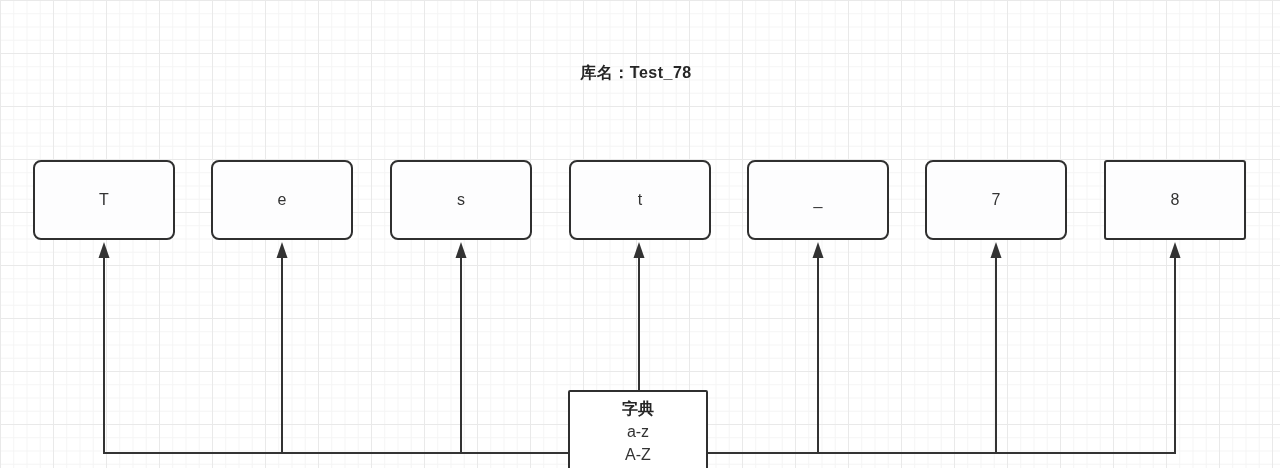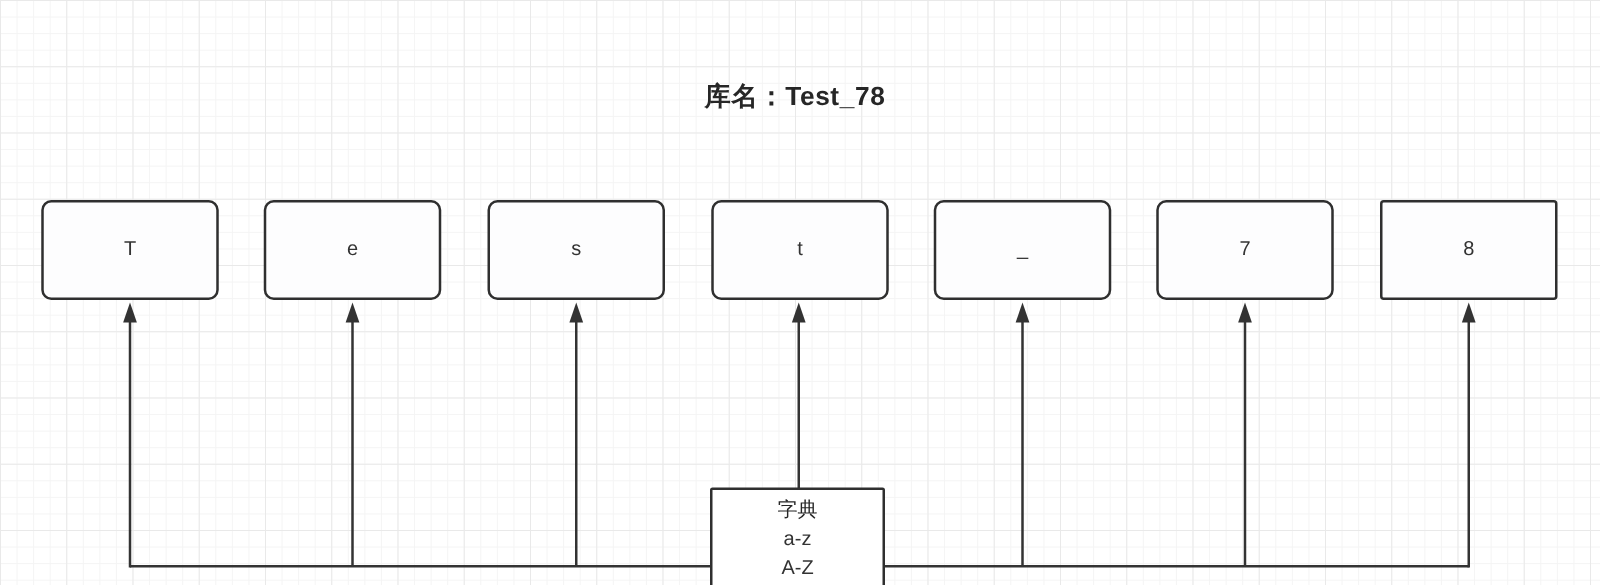--- a/index.html
+++ b/index.html
@@ -18,21 +18,21 @@
       linear-gradient(to bottom, #f4f4f4 1px, transparent 1px);
     background-size: 53px 53px, 53px 53px, 13.25px 13.25px, 13.25px 13.25px;
   }
 
   .diagram-title {
     position: absolute;
     top: 63px;
     left: 0;
     width: 1272px;
     text-align: center;
-    font-size: 21px;
+    font-size: 16px;
     font-weight: bold;
     color: #262626;
     letter-spacing: 0.5px;
   }
 
   .connectors {
     position: absolute;
     left: 0; top: 0;
     width: 1280px; height: 468px;
   }
@@ -71,21 +71,21 @@
     box-sizing: border-box;
     border: 2px solid #2f2f2f;
     border-radius: 2px;
     background: #ffffff;
     text-align: center;
     padding-top: 5px;
     font-size: 16px;
     line-height: 23px;
     color: #333333;
   }
-  .dict-title { font-weight: normal; color: #262626; }
+  .dict-title { font-weight: bold; color: #262626; }
 </style>
 </head>
 <body>
 
 <div class="canvas">
 
   <svg class="connectors" viewBox="0 0 1280 468" xmlns="http://www.w3.org/2000/svg">
     <g stroke="#333333" stroke-width="2" fill="none">
       <path d="M104 453 H1175"></path>
       <path d="M104 454 V250"></path>

